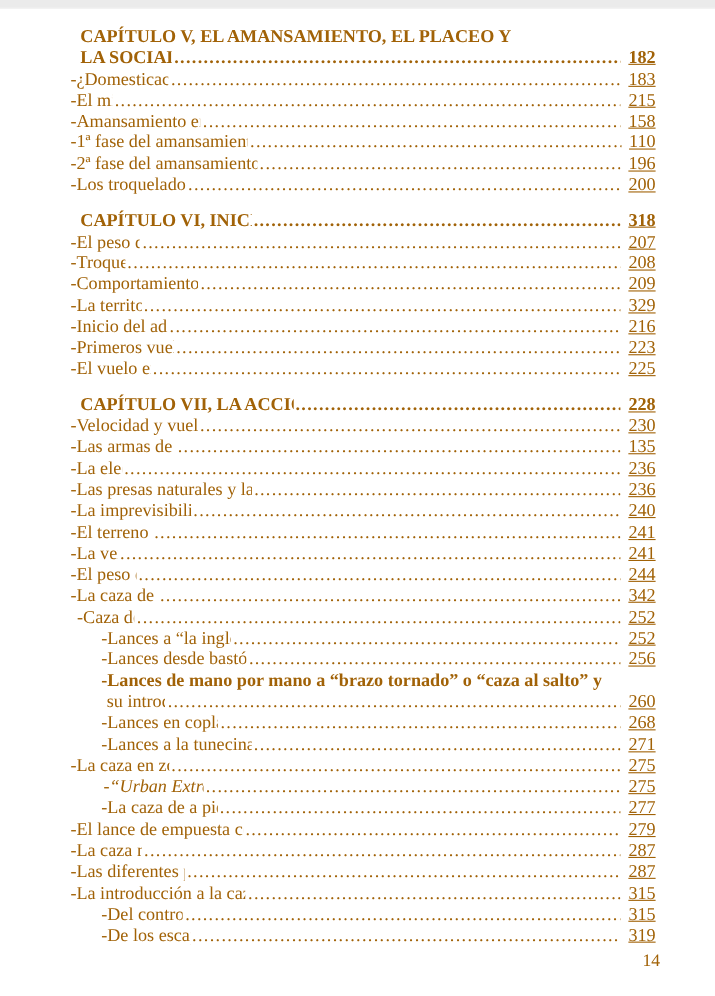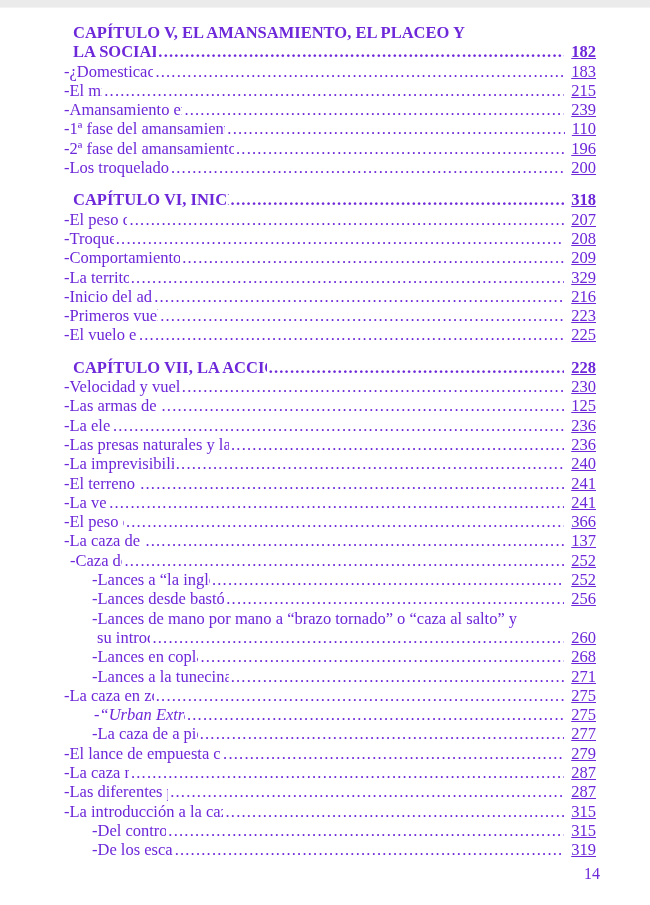--- a/index.html
+++ b/index.html
@@ -3,21 +3,21 @@
 <meta charset="utf-8">
 <title>Índice</title>
 <style>
   html, body { margin: 0; padding: 0; background: #ffffff; }
   .page {
     position: relative;
     width: 650px;
     height: 905px;
     background: #ffffff;
     font-family: "Liberation Serif", "DejaVu Serif", serif;
-    color: #6d28d9;
+    color: #a16207;
     overflow: hidden;
   }
   .scan-edge {
     position: absolute;
     top: 0; left: 0; right: 0;
     height: 7px;
     background: #ebebeb;
     border-bottom: 1px solid #f3f3f3;
   }
   .toc {
@@ -86,21 +86,21 @@
           <span class="page-num">183</span>
         </div>
         <div class="row item" style="padding-left: 0px;">
           <span class="label">-El miedo</span>
           <span class="dots"></span>
           <span class="page-num">215</span>
         </div>
         <div class="row item" style="padding-left: 0px;">
           <span class="label">-Amansamiento en aves sin troquelar</span>
           <span class="dots"></span>
-          <span class="page-num">239</span>
+          <span class="page-num">158</span>
         </div>
         <div class="row item" style="padding-left: 0px;">
           <span class="label">-1ª fase del amansamiento: ayuno, sonidos y movimiento</span>
           <span class="dots"></span>
           <span class="page-num">110</span>
         </div>
         <div class="row item" style="padding-left: 0px;">
           <span class="label">-2ª fase del amansamiento: el control de la comida y el placeo</span>
           <span class="dots"></span>
           <span class="page-num">196</span>
@@ -160,21 +160,21 @@
           <span class="page-num">228</span>
         </div>
         <div class="row item" style="padding-left: 0px;">
           <span class="label">-Velocidad y vuelo de los cernícalos</span>
           <span class="dots"></span>
           <span class="page-num">230</span>
         </div>
         <div class="row item" style="padding-left: 0px;">
           <span class="label">-Las armas de los cernícalos</span>
           <span class="dots"></span>
-          <span class="page-num">125</span>
+          <span class="page-num">135</span>
         </div>
         <div class="row item" style="padding-left: 0px;">
           <span class="label">-La elección</span>
           <span class="dots"></span>
           <span class="page-num">236</span>
         </div>
         <div class="row item" style="padding-left: 0px;">
           <span class="label">-Las presas naturales y las presas por cetrería, su población</span>
           <span class="dots"></span>
           <span class="page-num">236</span>
@@ -190,43 +190,43 @@
           <span class="page-num">241</span>
         </div>
         <div class="row item" style="padding-left: 0px;">
           <span class="label">-La ventaja</span>
           <span class="dots"></span>
           <span class="page-num">241</span>
         </div>
         <div class="row item" style="padding-left: 0px;">
           <span class="label">-El peso de caza</span>
           <span class="dots"></span>
-          <span class="page-num">366</span>
+          <span class="page-num">244</span>
         </div>
         <div class="row item" style="padding-left: 0px;">
           <span class="label">-La caza de bajo vuelo</span>
           <span class="dots"></span>
-          <span class="page-num">137</span>
+          <span class="page-num">342</span>
         </div>
         <div class="row item" style="padding-left: 6px;">
           <span class="label">-Caza de a pie</span>
           <span class="dots"></span>
           <span class="page-num">252</span>
         </div>
         <div class="row item" style="padding-left: 28px;">
           <span class="label">-Lances a “la inglesa” y su introducción</span>
           <span class="dots"></span>
           <span class="page-num">252</span>
         </div>
         <div class="row item" style="padding-left: 28px;">
           <span class="label">-Lances desde bastón de “T” y su introducción</span>
           <span class="dots"></span>
           <span class="page-num">256</span>
         </div>
-        <div class="row item" style="padding-left: 28px;">
+        <div class="row item" style="padding-left: 28px; font-weight: bold;">
           <span class="label">-Lances de mano por mano a “brazo tornado” o “caza al salto” y</span>
         </div>
         <div class="row item" style="padding-left: 33px;">
           <span class="label">su introducción</span>
           <span class="dots"></span>
           <span class="page-num">260</span>
         </div>
         <div class="row item" style="padding-left: 28px;">
           <span class="label">-Lances en copla y su introducción</span>
           <span class="dots"></span>

